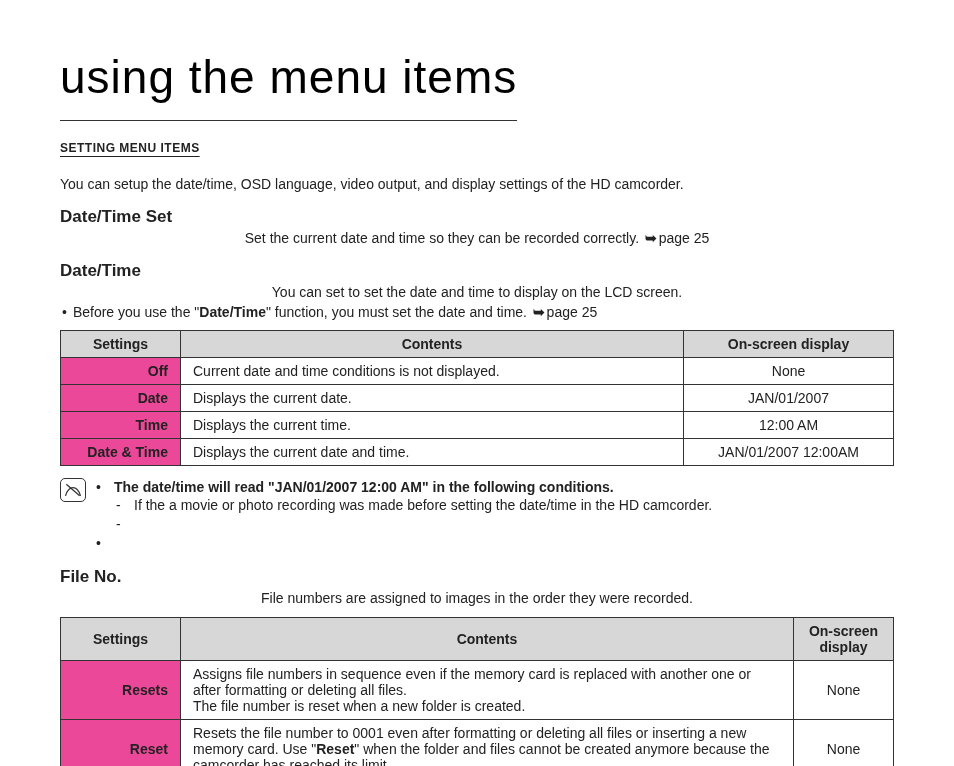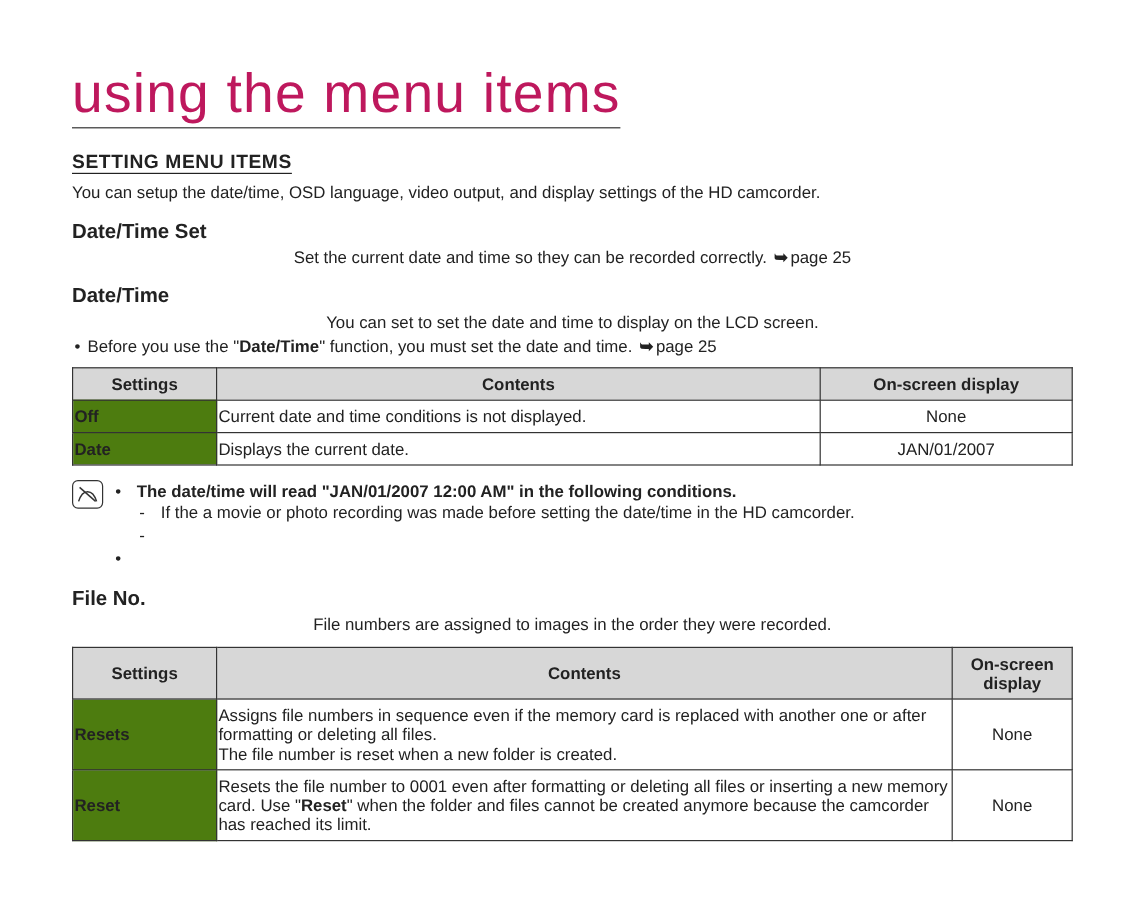--- a/index.html
+++ b/index.html
@@ -9,55 +9,55 @@
     color: #222;
     background: #fff;
     width: 954px;
     padding: 50px 60px 30px 60px;
   }
   .page-title {
     font-family: "Helvetica Neue", Arial, sans-serif;
     font-weight: 200;
     font-size: 46px;
     letter-spacing: 1px;
-    color: #be185d;
+    color: #000000;
     border-bottom: 1.5px solid #333;
-    padding-bottom: 2px;
+    padding-bottom: 16px;
     margin-bottom: 20px;
     display: inline-block;
   }
   .section-heading {
-    font-size: 16px;
+    font-size: 12px;
     font-weight: bold;
     letter-spacing: 0.5px;
     text-decoration: underline;
     text-underline-offset: 4px;
-    margin-bottom: 6px;
+    margin-bottom: 20px;
   }
   .para { font-size: 14px; margin-bottom: 14px; line-height: 1.3; }
   .sub-heading {
     font-size: 17px;
     font-weight: 700;
     margin-top: 14px;
     margin-bottom: 2px;
   }
   .subtext { font-size: 14px; line-height: 1.3; text-align: center; }
   .bullet-row { display: flex; align-items: flex-start; gap: 6px; margin-top: 2px; }
   .bullet-row .dot { padding-left: 2px; }
   .arrow-icon { font-weight: bold; display: inline-block; margin: 0 2px; }
   table {
     border-collapse: collapse;
     width: 100%;
     margin-top: 10px;
     margin-bottom: 12px;
     font-size: 14px;
   }
-  th, td { border: 1px solid #333; padding: 5px 1px; vertical-align: middle; }
+  th, td { border: 1px solid #333; padding: 5px 12px; vertical-align: middle; }
   th { background: #d7d7d7; font-weight: bold; text-align: center; }
-  .col-settings { width: 120px; text-align: left; font-weight: bold; background: #4d7c0f; }
+  .col-settings { width: 120px; text-align: right; font-weight: bold; background: #ec4899; }
   .col-osd { text-align: center; font-weight: normal; }
   .col-osd-narrow { width: 100px; }
   .col-osd-wide { width: 210px; }
   .note-block { display: flex; align-items: flex-start; gap: 10px; margin: 10px 0 14px 0; }
   .note-icon {
     width: 26px; height: 24px;
     border: 1.5px solid #333;
     border-radius: 5px;
     display: flex; align-items: center; justify-content: center;
     flex-shrink: 0;
@@ -107,20 +107,30 @@
   <tbody>
     <tr>
       <td class="col-settings">Off</td>
       <td>Current date and time conditions is not displayed.</td>
       <td class="col-osd">None</td>
     </tr>
     <tr>
       <td class="col-settings">Date</td>
       <td>Displays the current date.</td>
       <td class="col-osd">JAN/01/2007</td>
+    </tr>
+    <tr>
+      <td class="col-settings">Time</td>
+      <td>Displays the current time.</td>
+      <td class="col-osd">12:00 AM</td>
+    </tr>
+    <tr>
+      <td class="col-settings">Date &amp; Time</td>
+      <td>Displays the current date and time.</td>
+      <td class="col-osd">JAN/01/2007 12:00AM</td>
     </tr>
   </tbody>
 </table>
 
 <div class="note-block">
   <div class="note-icon">
     <svg viewBox="0 0 24 20">
         <path d="M3 17 C 7 4, 17 4, 21 17" stroke="#333" stroke-width="1.5" fill="none"></path>
         <path d="M4 3 L 20 17" stroke="#333" stroke-width="1.5"></path>
       </svg>

